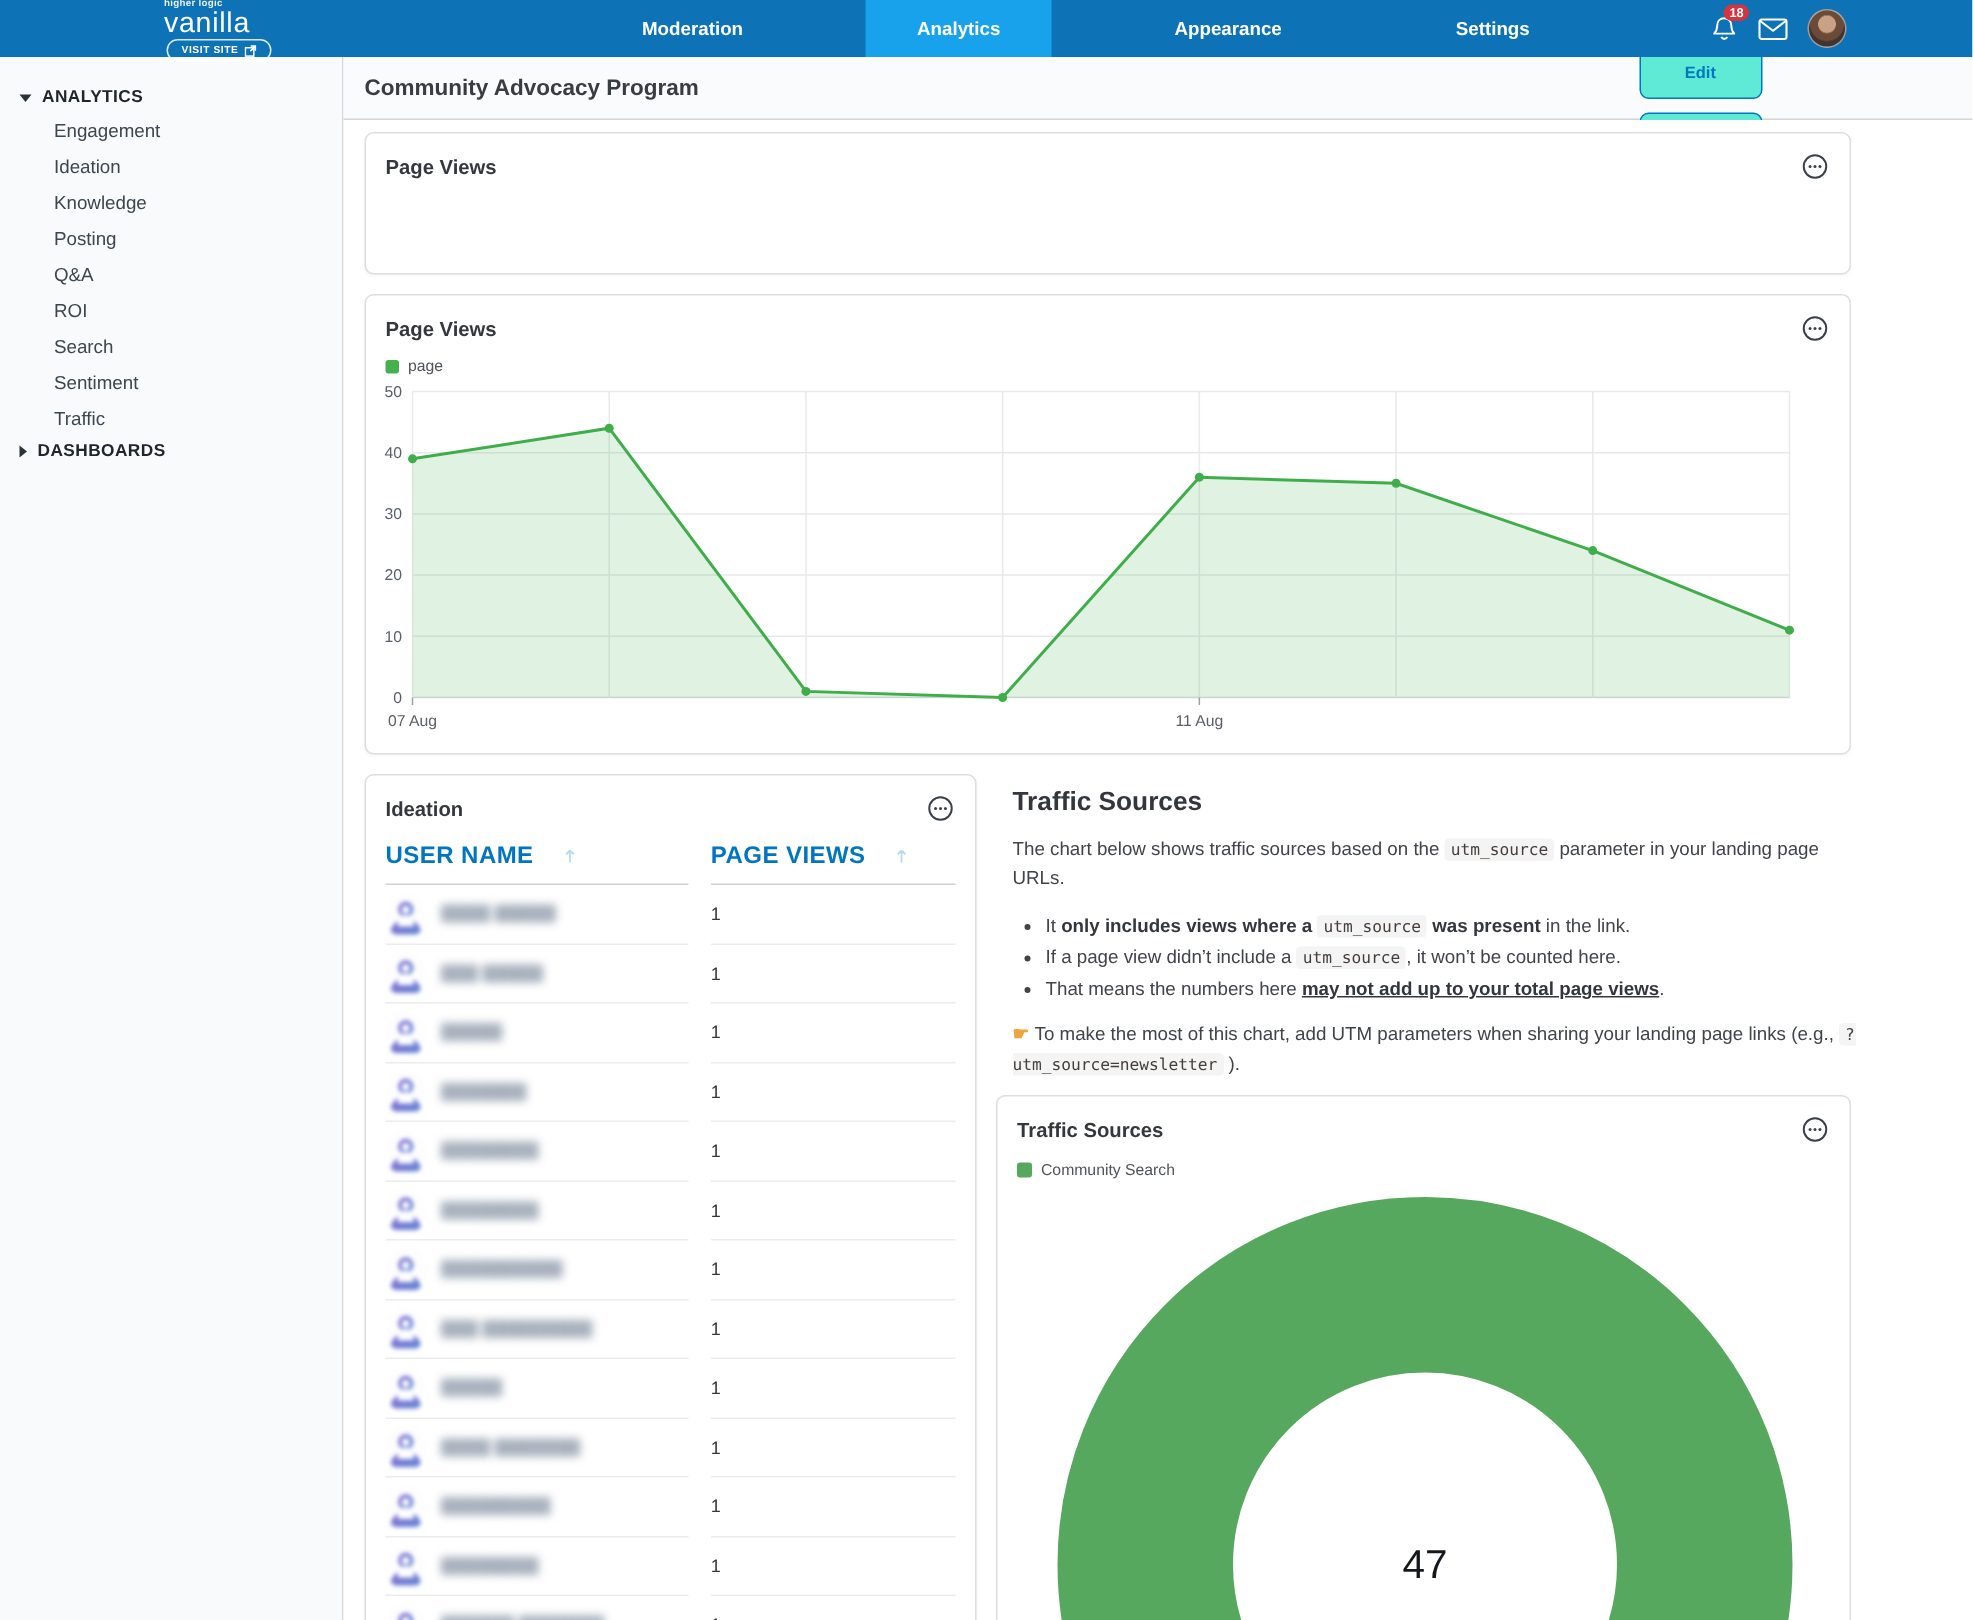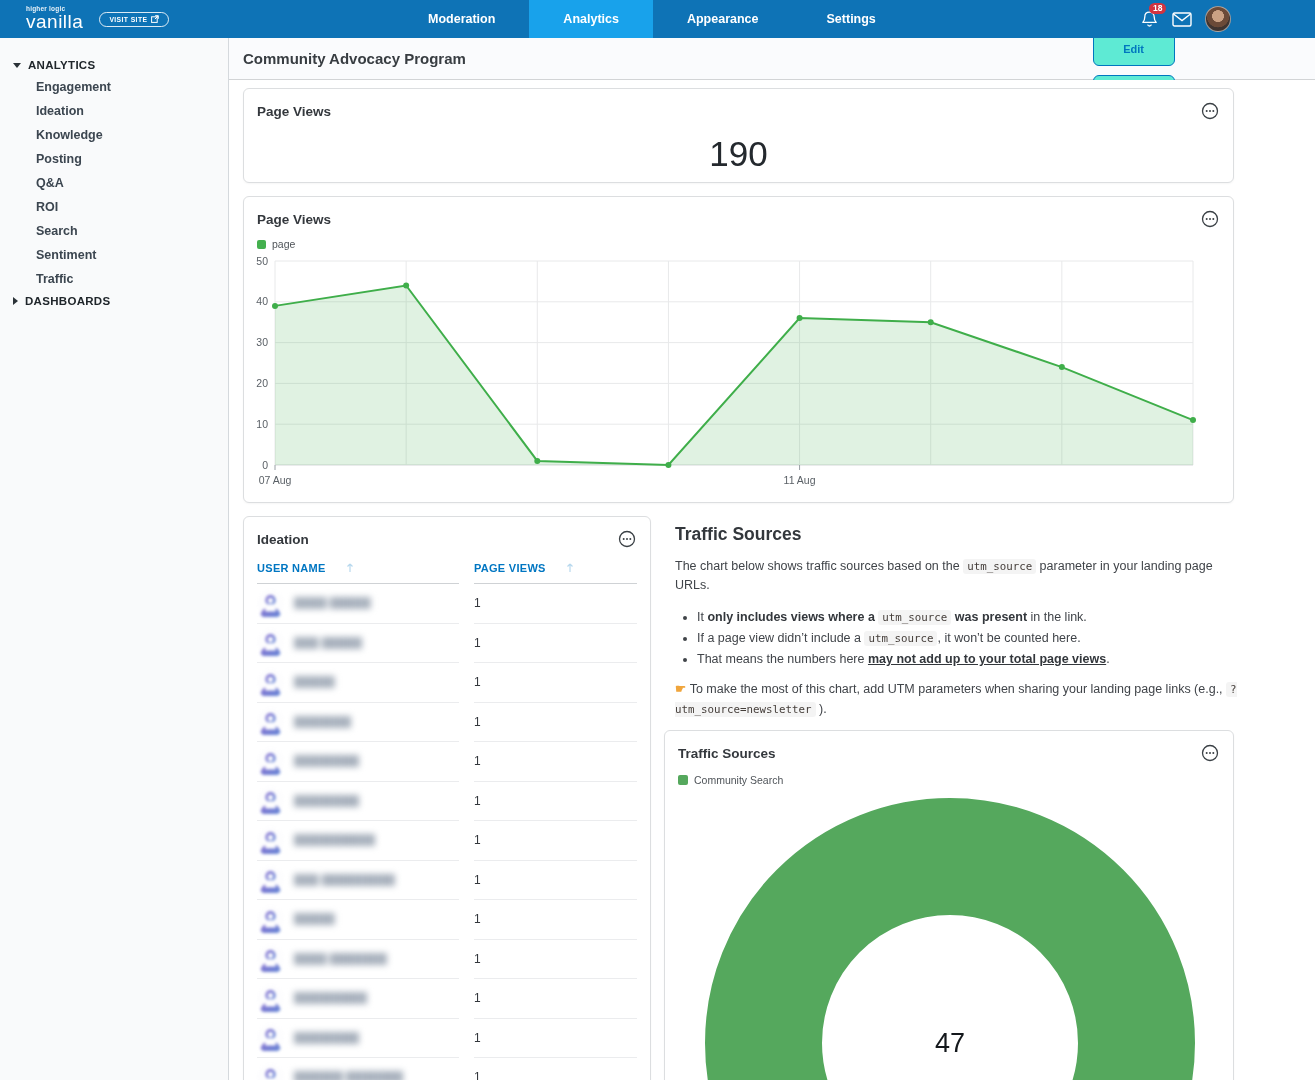--- a/index.html
+++ b/index.html
@@ -3,48 +3,48 @@
 <meta charset="utf-8">
 <style>
   * { margin:0; padding:0; box-sizing:border-box; }
   html,body { width:1315px; height:1080px; overflow:hidden; background:#fff;
               font-family:"Liberation Sans", sans-serif; }
   body { position:relative; }
 
   
   .topnav { position:absolute; left:0; top:0; width:1315px; height:38px; background:#0e73b6;
             display:flex; align-items:stretch; color:#fff; z-index:10; }
-  .brand { display:flex; align-items:center; padding-left:26px; width:250px; }
+  .brand { display:flex; align-items:center; padding-left:26px; width:250px;flex-direction:column; }
   .brand-stack { position:relative; cursor:pointer; }
   .brand-hl { font-size:6.5px; font-weight:700; line-height:6px; letter-spacing:.2px; opacity:.9; }
   .brand-word { font-size:19px; font-weight:400; letter-spacing:.5px; line-height:20px; }
   .visit-pill { margin-left:16px; border:1px solid rgba(255,255,255,.85); border-radius:9px;
                 font-size:6.8px; font-weight:700; letter-spacing:.4px; color:#fff; background:transparent;
                 padding:2.5px 9px; display:flex; align-items:center; gap:4px; cursor:pointer; }
-  .tabs { display:flex; align-items:stretch; margin-left:144px; }
+  .tabs { display:flex; align-items:stretch; margin-left:144px;gap:48px; }
   .tab { display:flex; align-items:center; justify-content:center; padding:0 34px; font-size:12.5px;
          font-weight:600; cursor:pointer; }
   .tab.active { background:#18a2eb; }
   .nav-right { margin-left:auto; display:flex; align-items:center; gap:13px; padding-right:84px; }
   .icon-btn { position:relative; background:none; border:none; cursor:pointer; display:flex; align-items:flex-end; }
   .badge { position:absolute; top:-7px; left:9px; background:#d23440; color:#fff; font-size:8.5px; font-weight:700;
            border-radius:8px; padding:1.5px 4px; line-height:1; }
   .nav-avatar { width:26px; height:26px; border-radius:50%; cursor:pointer; border:1px solid rgba(255,255,255,.5);
            background: radial-gradient(circle at 50% 38%, #caa184 0 30%, #6b4a38 32% 58%, #3f3430 60% 100%); }
 
   
   .sidebar { position:absolute; left:0; top:38px; width:229px; bottom:0; background:#f9fafb;
              border-right:1px solid #d5d9dd; padding-top:17px; }
   .sb-group { display:flex; align-items:center; gap:7px; padding:4px 0 4px 13px; cursor:pointer; }
   .sb-group-label { font-size:11.5px; font-weight:700; color:#20262b; letter-spacing:.3px; }
   .caret-down { width:0; height:0; border-left:4px solid transparent; border-right:4px solid transparent;
                 border-top:5px solid #2b3238; }
   .caret-right { width:0; height:0; border-top:4px solid transparent; border-bottom:4px solid transparent;
                  border-left:5px solid #2b3238; }
-  .sb-item { font-size:12.5px; color:#3c4650; padding:5px 0 5px 36px; height:24px; cursor:pointer;font-weight:bold; }
+  .sb-item { font-size:12.5px; color:#3c4650; padding:5px 0 5px 36px; height:24px; cursor:pointer; }
 
   
   .page-header { position:absolute; left:229px; top:38px; right:0; height:42px; background:#fafbfd;
                  border-bottom:1px solid #d2d4d6; display:flex; align-items:center; padding:0 81px 0 14px; }
   .page-title { font-size:15px; font-weight:700; color:#383d42; }
   .header-actions { margin-left:auto; display:flex; align-items:center; gap:9px;flex-direction:column; }
   .date-range { display:flex; align-items:center; gap:7px; background:none; border:none; cursor:pointer;
                 font-size:12.5px; font-weight:700; color:#2b3036; font-family:inherit; margin-right:10px; }
   .dr-caret { width:0; height:0; border-left:4px solid transparent; border-right:4px solid transparent;
               border-top:5px solid #2b3036; margin-left:2px; }
@@ -65,21 +65,21 @@
   #card-chart { left:14px; top:116px; width:991px; height:307px; }
   .legend-row { display:flex; align-items:center; gap:6px; padding:10px 0 0 13px; }
   .legend-sq { width:9px; height:9px; border-radius:2px; }
   .legend-label { font-size:10.5px; color:#4f5459; }
   #area-chart { display:block; margin-top:2px; }
   #area-chart .tick, #area-chart .xlab { font-size:10.5px; fill:#5a6066; font-family:"Liberation Sans",sans-serif; }
 
   #card-viewers { left:14px; top:436px; width:408px; height:660px; overflow:hidden; }
   .v-table { padding:0 13px; margin-top:14px; }
   .v-header { display:flex; }
-  .v-header .hcell { display:flex; align-items:center; gap:20px; font-size:11px; font-weight:700; color:#0076c2;
+  .v-header .hcell { display:flex; align-items:center; gap:20px; font-size:16px; font-weight:700; color:#0076c2;
             letter-spacing:.3px; padding-bottom:9px; border-bottom:1px solid #cfd2d5; cursor:pointer; }
   .hcell.c1 { width:203px; margin-right:15px; }
   .hcell.c2 { width:164px; }
   .v-row { display:flex; height:39.5px; }
   .v-row .cell { display:flex; align-items:center; border-bottom:1px solid #ebecee; }
   .cell.c1 { width:203px; margin-right:15px; gap:10px; cursor:pointer; }
   .cell.c2 { width:164px; font-size:12px; color:#33373c; }
   .avatar-sm { width:27px; height:27px; flex:none; filter:blur(1.5px); }
   .viewer-name { font-size:11.5px; color:#a7b0bc; filter:blur(3px); white-space:nowrap; overflow:hidden; }
 
@@ -193,21 +193,20 @@
       <span class="card-title">Page Views</span>
       <button class="dots-btn">
         <svg width="18" height="18" viewBox="0 0 18 18">
           <circle cx="9" cy="9" r="7.5" fill="none" stroke="#3a4045" stroke-width="1.3"></circle>
           <circle cx="5.7" cy="9" r="1" fill="#3a4045"></circle>
             <circle cx="9" cy="9" r="1" fill="#3a4045"></circle>
           <circle cx="12.3" cy="9" r="1" fill="#3a4045"></circle>
         </svg>
       </button>
     </div>
-    <div class="big-metric">190</div>
   </section>
 
   <section class="card" id="card-chart">
     <div class="card-head">
       <span class="card-title">Page Views</span>
       <button class="dots-btn">
         <svg width="18" height="18" viewBox="0 0 18 18">
           <circle cx="9" cy="9" r="7.5" fill="none" stroke="#3a4045" stroke-width="1.3"></circle>
           <circle cx="5.7" cy="9" r="1" fill="#3a4045"></circle>
             <circle cx="9" cy="9" r="1" fill="#3a4045"></circle>

